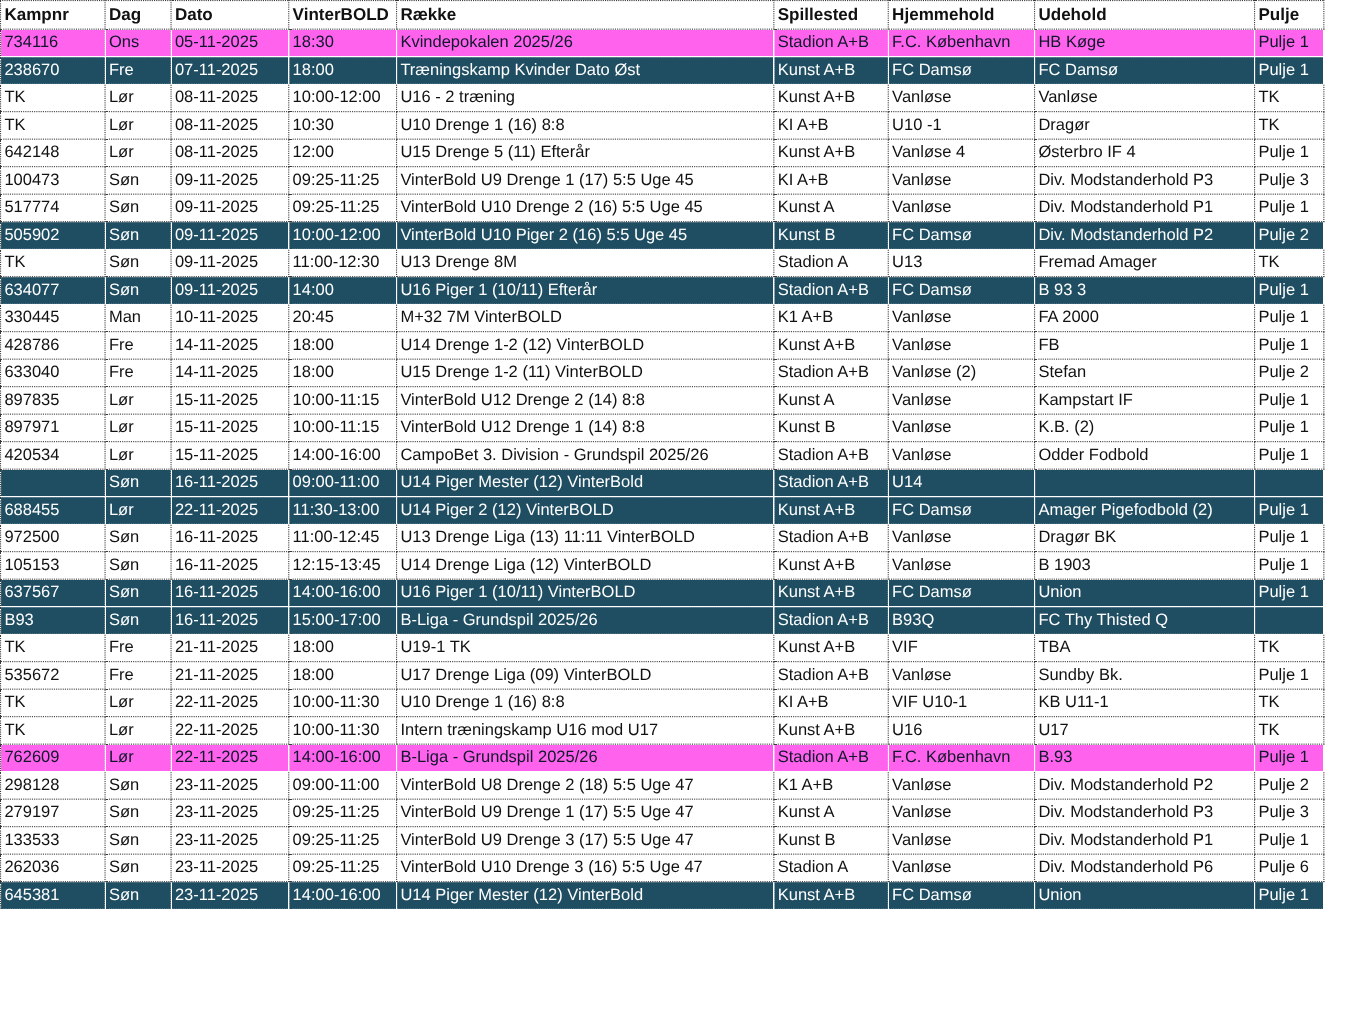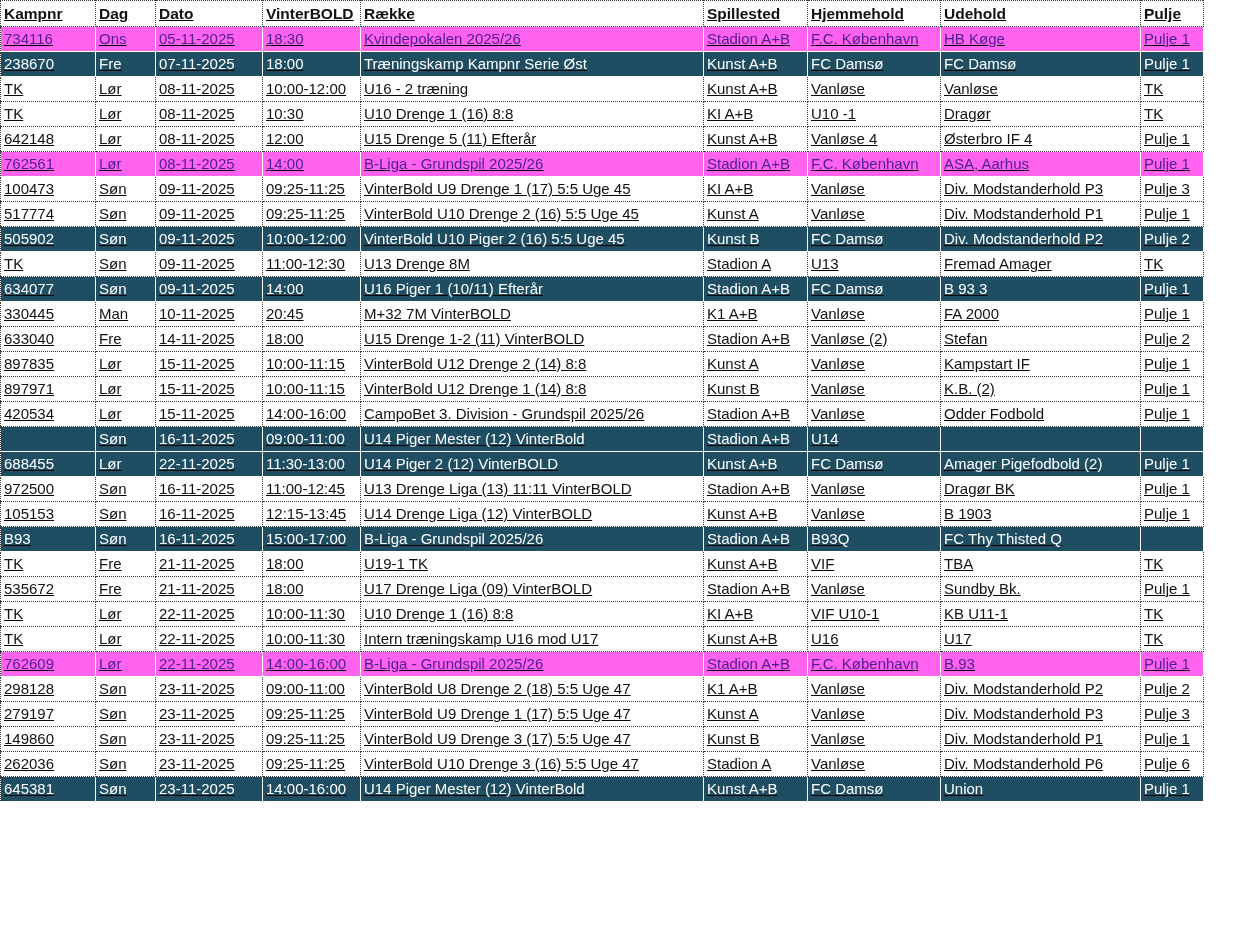--- a/index.html
+++ b/index.html
@@ -6,37 +6,36 @@
   body{
     width:1235px;height:926px;background:#ffffff;
     font-family:"Liberation Sans",sans-serif;
     overflow:hidden;
   }
   table{
     border-collapse:collapse;table-layout:fixed;
     width:1203px;
     border-top:1px dotted #3a3a3a;
     border-left:1px dotted #3a3a3a;
-    text-decoration:underline;
   }
   col.c0{width:95px}  col.c1{width:60px}  col.c2{width:107px}
   col.c3{width:98px}  col.c4{width:343px} col.c5{width:104px}
   col.c6{width:133px} col.c7{width:200px} col.c8{width:63px}
   th,td{
     height:24px;line-height:24px;
     padding:0 3px;
     font-size:15px;
     white-space:nowrap;overflow:hidden;
     text-align:left;vertical-align:middle;
     border-right:1px dotted #3a3a3a;
     border-bottom:1px dotted #3a3a3a;
     color:#111111;
   }
   th{font-weight:bold;height:25px;line-height:25px;font-size:15.5px;background:#ffffff;}
-  tr.pink td{background:var(--pink);color:#4c1d95;border-right-color:rgba(255,255,255,.85);border-bottom-color:rgba(255,255,255,.6);}
+  tr.pink td{background:var(--pink);color:#0f172a;border-right-color:rgba(255,255,255,.85);border-bottom-color:rgba(255,255,255,.6);}
   tr.blue td{background:var(--blue);color:#ffffff;border-right-color:rgba(255,255,255,.8);border-bottom-color:rgba(255,255,255,.5);}
   tr.white td{background:#ffffff;}
 </style>
 </head>
 <body style="--pink: #FF63EE; --blue: #1F4E63;">
 
 <table>
   <colgroup>
     <col class="c0">
       <col class="c1">
@@ -71,21 +70,21 @@
         <td>Stadion A+B</td>
         <td>F.C. København</td>
         <td>HB Køge</td>
         <td>Pulje 1</td>
       </tr>
       <tr class="blue">
         <td>238670</td>
         <td>Fre</td>
         <td>07-11-2025</td>
         <td>18:00</td>
-        <td>Træningskamp Kampnr Serie Øst</td>
+        <td>Træningskamp Kvinder Dato Øst</td>
         <td>Kunst A+B</td>
         <td>FC Damsø</td>
         <td>FC Damsø</td>
         <td>Pulje 1</td>
       </tr>
       <tr class="white">
         <td>TK</td>
         <td>Lør</td>
         <td>08-11-2025</td>
         <td>10:00-12:00</td>
@@ -110,31 +109,20 @@
         <td>642148</td>
         <td>Lør</td>
         <td>08-11-2025</td>
         <td>12:00</td>
         <td>U15 Drenge 5 (11) Efterår</td>
         <td>Kunst A+B</td>
         <td>Vanløse 4</td>
         <td>Østerbro IF 4</td>
         <td>Pulje 1</td>
       </tr>
-      <tr class="pink">
-        <td>762561</td>
-        <td>Lør</td>
-        <td>08-11-2025</td>
-        <td>14:00</td>
-        <td>B-Liga - Grundspil 2025/26</td>
-        <td>Stadion A+B</td>
-        <td>F.C. København</td>
-        <td>ASA, Aarhus</td>
-        <td>Pulje 1</td>
-      </tr>
       <tr class="white">
         <td>100473</td>
         <td>Søn</td>
         <td>09-11-2025</td>
         <td>09:25-11:25</td>
         <td>VinterBold U9 Drenge 1 (17) 5:5 Uge 45</td>
         <td>KI A+B</td>
         <td>Vanløse</td>
         <td>Div. Modstanderhold P3</td>
         <td>Pulje 3</td>
@@ -188,20 +176,31 @@
         <td>Man</td>
         <td>10-11-2025</td>
         <td>20:45</td>
         <td>M+32 7M VinterBOLD</td>
         <td>K1 A+B</td>
         <td>Vanløse</td>
         <td>FA 2000</td>
         <td>Pulje 1</td>
       </tr>
       <tr class="white">
+        <td>428786</td>
+        <td>Fre</td>
+        <td>14-11-2025</td>
+        <td>18:00</td>
+        <td>U14 Drenge 1-2 (12) VinterBOLD</td>
+        <td>Kunst A+B</td>
+        <td>Vanløse</td>
+        <td>FB</td>
+        <td>Pulje 1</td>
+      </tr>
+      <tr class="white">
         <td>633040</td>
         <td>Fre</td>
         <td>14-11-2025</td>
         <td>18:00</td>
         <td>U15 Drenge 1-2 (11) VinterBOLD</td>
         <td>Stadion A+B</td>
         <td>Vanløse (2)</td>
         <td>Stefan</td>
         <td>Pulje 2</td>
       </tr>
@@ -273,20 +272,31 @@
       </tr>
       <tr class="white">
         <td>105153</td>
         <td>Søn</td>
         <td>16-11-2025</td>
         <td>12:15-13:45</td>
         <td>U14 Drenge Liga (12) VinterBOLD</td>
         <td>Kunst A+B</td>
         <td>Vanløse</td>
         <td>B 1903</td>
+        <td>Pulje 1</td>
+      </tr>
+      <tr class="blue">
+        <td>637567</td>
+        <td>Søn</td>
+        <td>16-11-2025</td>
+        <td>14:00-16:00</td>
+        <td>U16 Piger 1 (10/11) VinterBOLD</td>
+        <td>Kunst A+B</td>
+        <td>FC Damsø</td>
+        <td>Union</td>
         <td>Pulje 1</td>
       </tr>
       <tr class="blue">
         <td>B93</td>
         <td>Søn</td>
         <td>16-11-2025</td>
         <td>15:00-17:00</td>
         <td>B-Liga - Grundspil 2025/26</td>
         <td>Stadion A+B</td>
         <td>B93Q</td>
@@ -364,21 +374,21 @@
         <td>Søn</td>
         <td>23-11-2025</td>
         <td>09:25-11:25</td>
         <td>VinterBold U9 Drenge 1 (17) 5:5 Uge 47</td>
         <td>Kunst A</td>
         <td>Vanløse</td>
         <td>Div. Modstanderhold P3</td>
         <td>Pulje 3</td>
       </tr>
       <tr class="white">
-        <td>149860</td>
+        <td>133533</td>
         <td>Søn</td>
         <td>23-11-2025</td>
         <td>09:25-11:25</td>
         <td>VinterBold U9 Drenge 3 (17) 5:5 Uge 47</td>
         <td>Kunst B</td>
         <td>Vanløse</td>
         <td>Div. Modstanderhold P1</td>
         <td>Pulje 1</td>
       </tr>
       <tr class="white">

